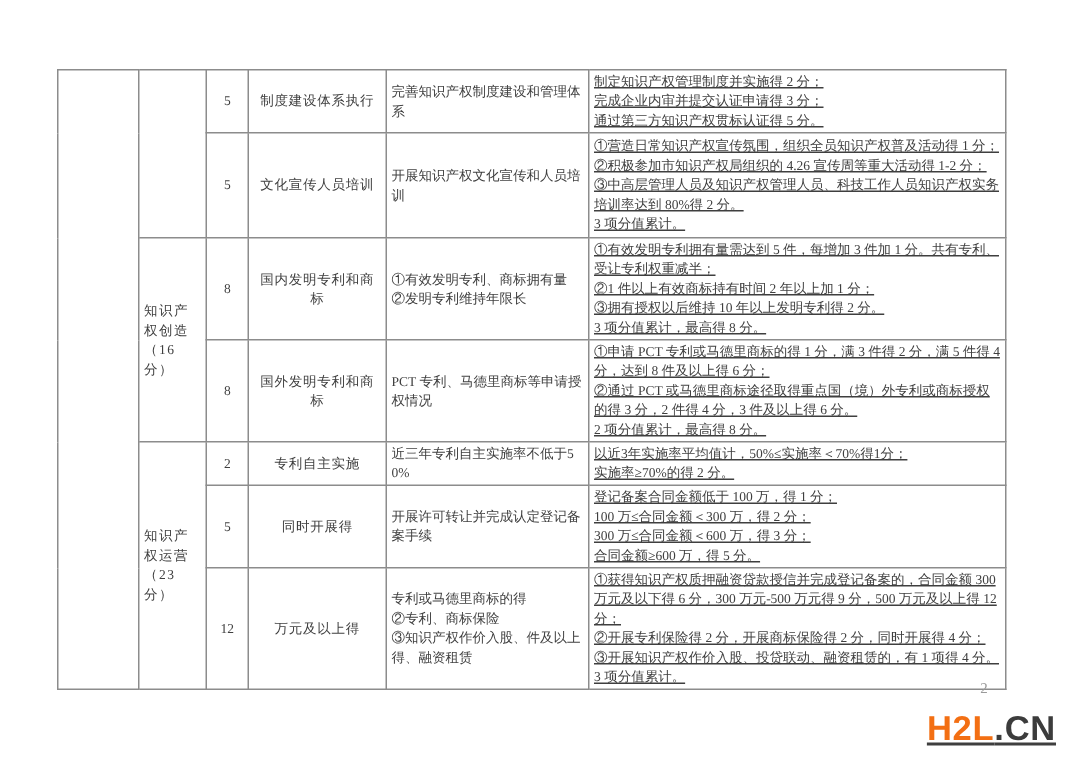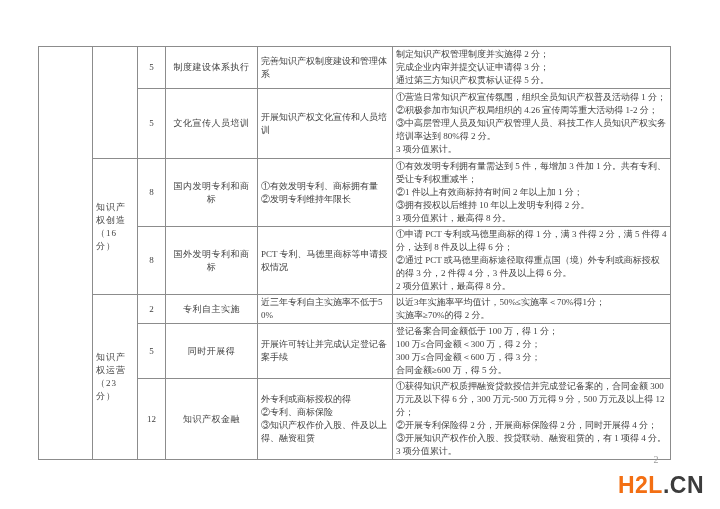--- a/index.html
+++ b/index.html
@@ -25,33 +25,34 @@
   }
   td.c-empty{padding:0;}
   td.c-group{
     text-align:left;
     font-size:9.5px;line-height:15px;letter-spacing:1px;
     padding:1px 2px;
   }
   td.c-pts{text-align:center;font-size:9.5px;padding:1px 1px;}
   td.c-item{text-align:center;font-size:9.5px;letter-spacing:0.5px;padding:1px 2px;margin-left:33px;}
   td.c-desc{font-size:9.5px;line-height:14px;padding:2px 4px;font-family:Liberation Serif, serif;}
-  td.c-crit{font-size:9px;line-height:13px;padding:2px 4px;}
+  td.c-crit{font-size:9px;line-height:13px;padding:2px 4px;text-decoration:underline;}
   tr.r1{height:40px;} tr.r2{height:70px;} tr.r3{height:62px;} tr.r4{height:68px;}
   tr.r5{height:28px;} tr.r6{height:52px;} tr.r7{height:80px;}
   .page-number{
     position:absolute;left:648px;top:454px;width:16px;text-align:center;
     font-size:10px;color:#9a9a9a;
     font-family:"Liberation Serif","DejaVu Serif",serif;
   }
   .watermark{
     position:absolute;right:16px;top:472px;
     font-family:"Liberation Sans","DejaVu Sans",sans-serif;
     font-weight:bold;font-size:23px;line-height:26px;letter-spacing:0.5px;
     user-select:none;
+    text-decoration:underline;
   }
 </style>
 </head>
 <body>
 
 <div class="page">
 
   <table class="score-table">
     <colgroup>
       <col style="width:54px">
@@ -144,23 +145,23 @@
           </td>
         <td class="c-crit">
             <div>登记备案合同金额低于 100 万，得 1 分；</div>
             <div>100 万≤合同金额＜300 万，得 2 分；</div>
             <div>300 万≤合同金额＜600 万，得 3 分；</div>
             <div>合同金额≥600 万，得 5 分。</div>
           </td>
       </tr>
       <tr class="r7">
         <td class="c-pts">12</td>
-        <td class="c-item">知识产权金融</td>
+        <td class="c-item">万元及以上得</td>
         <td class="c-desc">
-            <div>外专利或商标授权的得</div>
+            <div>专利或马德里商标的得</div>
             <div>②专利、商标保险</div>
             <div>③知识产权作价入股、件及以上得、融资租赁</div>
           </td>
         <td class="c-crit">
             <div>①获得知识产权质押融资贷款授信并完成登记备案的，合同金额 300 万元及以下得 6 分，300 万元-500 万元得 9 分，500 万元及以上得 12 分；</div>
             <div>②开展专利保险得 2 分，开展商标保险得 2 分，同时开展得 4 分；</div>
             <div>③开展知识产权作价入股、投贷联动、融资租赁的，有 1 项得 4 分。</div>
             <div>3 项分值累计。</div>
           </td>
       </tr>

